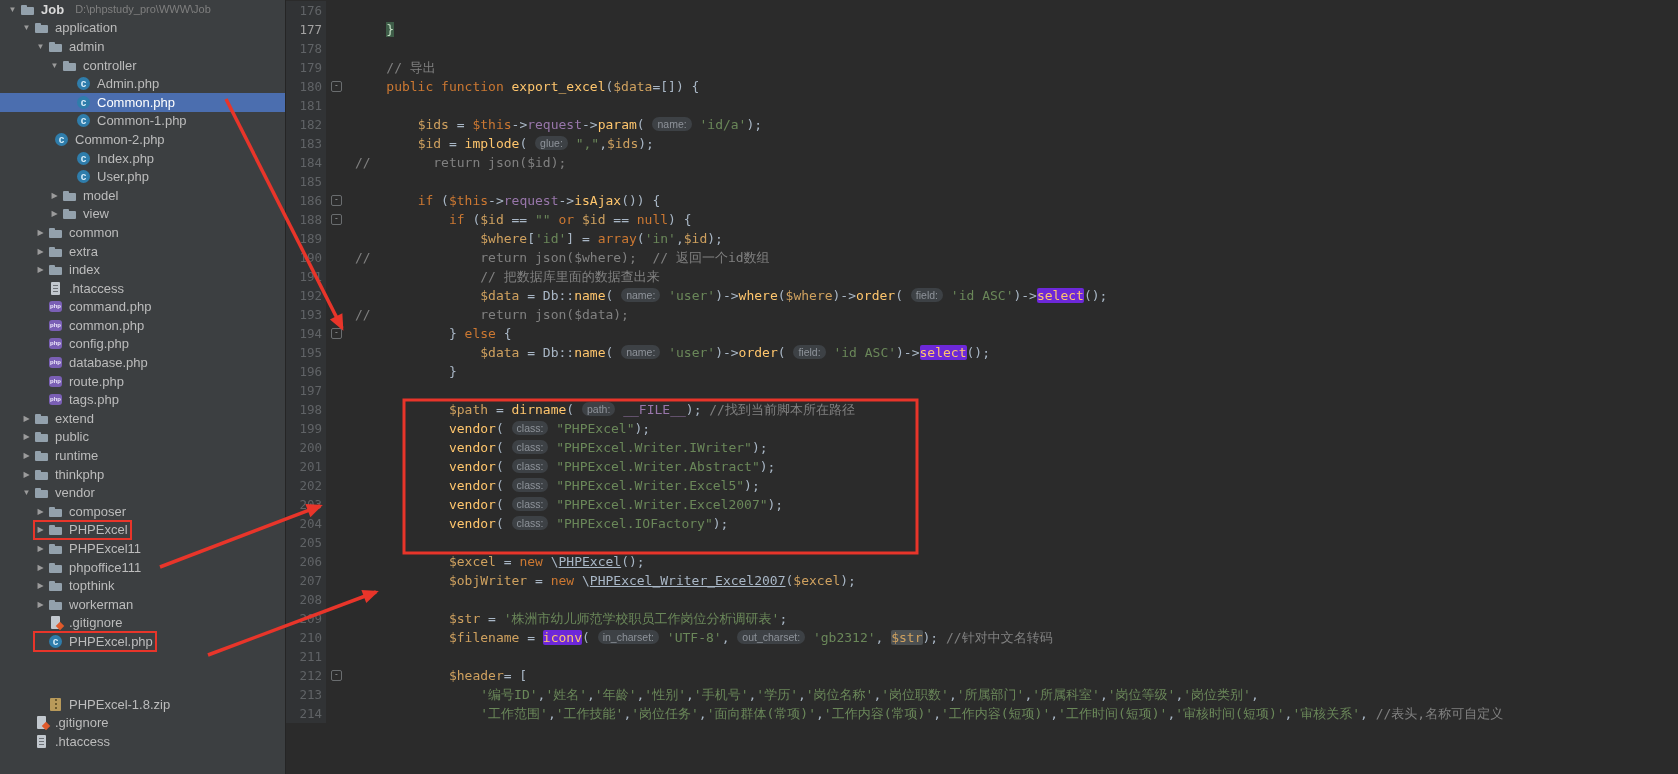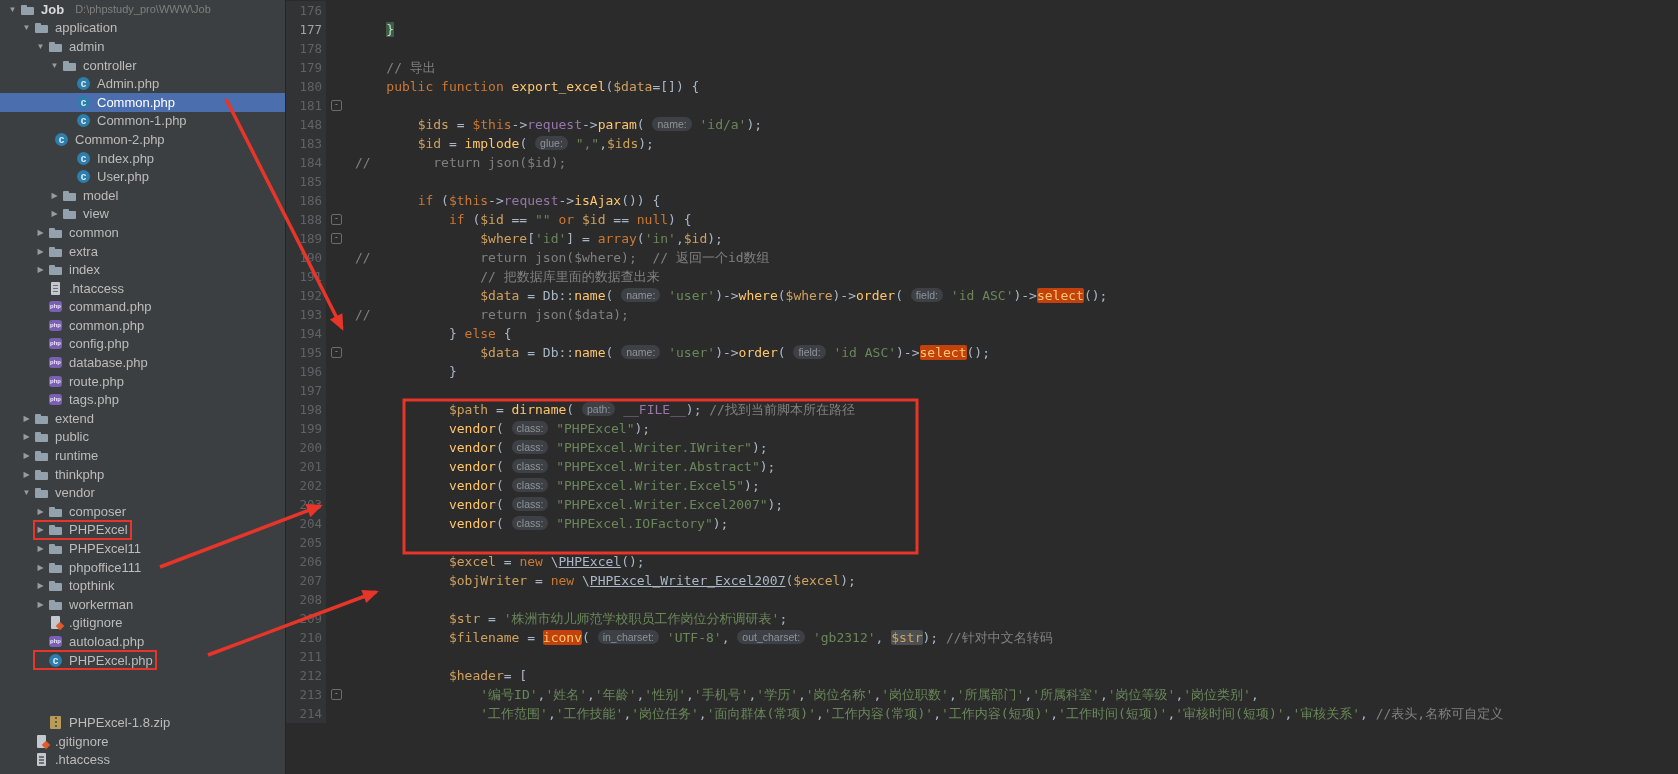--- a/index.html
+++ b/index.html
@@ -27,38 +27,38 @@
   .ic-php-file::before{content:"php";position:absolute;left:1px;top:2px;width:13px;height:11px;background:#7a5fb5;border-radius:3px;color:#ece6fa;font:bold 6px/11px "Liberation Sans",sans-serif;text-align:center;letter-spacing:0;}
   .ic-config-file::before{content:"";position:absolute;left:3px;top:1px;width:9px;height:13px;background:#c2c8ce;border-radius:1px;}
   .ic-config-file::after{content:"";position:absolute;left:5px;top:4px;width:5px;height:1.5px;background:#6b7075;box-shadow:0 3px 0 #6b7075,0 6px 0 #6b7075;}
   .ic-git-file::before{content:"";position:absolute;left:3px;top:1px;width:9px;height:13px;background:#c2c8ce;border-radius:1px;}
   .ic-git-file::after{content:"";position:absolute;right:0;bottom:1px;width:6px;height:6px;background:#e05a2b;transform:rotate(45deg);}
   .ic-zip-file::before{content:"";position:absolute;left:2px;top:1px;width:11px;height:13px;background:#b89a5a;border-radius:1px;}
   .ic-zip-file::after{content:"";position:absolute;left:7px;top:2px;width:2px;height:11px;background:repeating-linear-gradient(#6b5a2e 0 2px,transparent 2px 4px);}
 
   
   .editor{position:relative;flex:1;height:100%;background:#2b2b2b;overflow:hidden;padding-top:1px;}
-  .cline{display:flex;height:19px;align-items:flex-end;}
+  .cline{display:flex;height:19px;align-items:flex-start;}
   .lnum{width:36px;flex:none;text-align:right;color:#606366;font:12.5px/19px "DejaVu Sans Mono",monospace;padding-right:4px;background:#313335;}
   .cline.cur .lnum{color:#a4a3a3;}
   .lfold{width:22px;flex:none;position:relative;background:#313335;border-right:1px solid #3a3d3f;}
   .fmark{position:absolute;left:5px;top:4px;width:9px;height:9px;border:1px solid #6a6d6f;color:#9da0a2;font:8px/8px "DejaVu Sans Mono",monospace;text-align:center;border-radius:2px;background:#2b2b2b;}
   .ltext{font:13px/19px "DejaVu Sans Mono",monospace;padding-left:6px;white-space:pre;color:#a9b7c6;}
 
   .t-p{color:#a9b7c6;}
   .t-k{color:#cc7832;}
   .t-v{color:#cfa15f;}
   .t-f{color:#ffc66d;}
   .t-s{color:#6a8759;}
   .t-c{color:#808080;}
   .t-pr{color:#9876aa;}
   .t-cl{color:#a9b7c6;}
   .t-m{color:#9876aa;}
   .t-u{color:#a9b7c6;text-decoration:underline;}
-  .t-xf{color:#ffc66d;background:#c2410c;border-radius:2px;}
+  .t-xf{color:#ffc66d;background:#6d28d9;border-radius:2px;}
   .t-xv{color:#cfa15f;background:#4c5052;border-radius:2px;}
   .t-b{color:#c6e0c6;background:#3e5d48;}
   .t-h{display:inline-block;background:#3d4145;color:#8e939a;border-radius:8px;padding:0 5px;font:10.5px/14px "Liberation Sans",sans-serif;vertical-align:1px;}
 
   
   .overlay{position:absolute;left:0;top:0;width:1678px;height:774px;pointer-events:none;z-index:60;}
 </style>
 </head>
 <body>
 
@@ -297,27 +297,20 @@
         </span>
       </div>
       <div class="trow" style="padding-left: 34px;">
         <span class="tinner">
           <span class="tarrow"></span>
           <span class="ic ic-git-file"></span>
           <span class="tlabel">.gitignore</span>
         </span>
       </div>
       <div class="trow" style="padding-left: 34px;">
-        <span class="tinner">
-          <span class="tarrow"></span>
-          <span class="ic ic-php-file"></span>
-          <span class="tlabel">autoload.php</span>
-        </span>
-      </div>
-      <div class="trow" style="padding-left: 34px;">
         <span class="tinner boxed">
           <span class="tarrow"></span>
           <span class="ic ic-php-class"></span>
           <span class="tlabel">PHPExcel.php</span>
         </span>
       </div>
       <div class="trow" style="padding-left: 34px; margin-top: 44px;">
         <span class="tinner">
           <span class="tarrow"></span>
           <span class="ic ic-zip-file"></span>
@@ -367,21 +360,21 @@
             <span class="fmark">-</span>
           </span>
           <span class="ltext"><span class="t-p">    </span><span class="t-k">public function</span><span class="t-p"> </span><span class="t-f">export_excel</span><span class="t-p">(</span><span class="t-v">$data</span><span class="t-p">=[]) {</span></span>
         </div>
         <div class="cline">
           <span class="lnum">181</span>
           <span class="lfold"></span>
           <span class="ltext"></span>
         </div>
         <div class="cline">
-          <span class="lnum">148</span>
+          <span class="lnum">182</span>
           <span class="lfold"></span>
           <span class="ltext"><span class="t-p">        </span><span class="t-v">$ids</span><span class="t-p"> = </span><span class="t-k">$this</span><span class="t-p">-&gt;</span><span class="t-pr">request</span><span class="t-p">-&gt;</span><span class="t-f">param</span><span class="t-p">( </span><span class="t-h">name:</span><span class="t-p"> </span><span class="t-s">'id/a'</span><span class="t-p">);</span></span>
         </div>
         <div class="cline">
           <span class="lnum">183</span>
           <span class="lfold"></span>
           <span class="ltext"><span class="t-p">        </span><span class="t-v">$id</span><span class="t-p"> = </span><span class="t-f">implode</span><span class="t-p">( </span><span class="t-h">glue:</span><span class="t-p"> </span><span class="t-s">","</span><span class="t-p">,</span><span class="t-v">$ids</span><span class="t-p">);</span></span>
         </div>
         <div class="cline">
           <span class="lnum">184</span>

